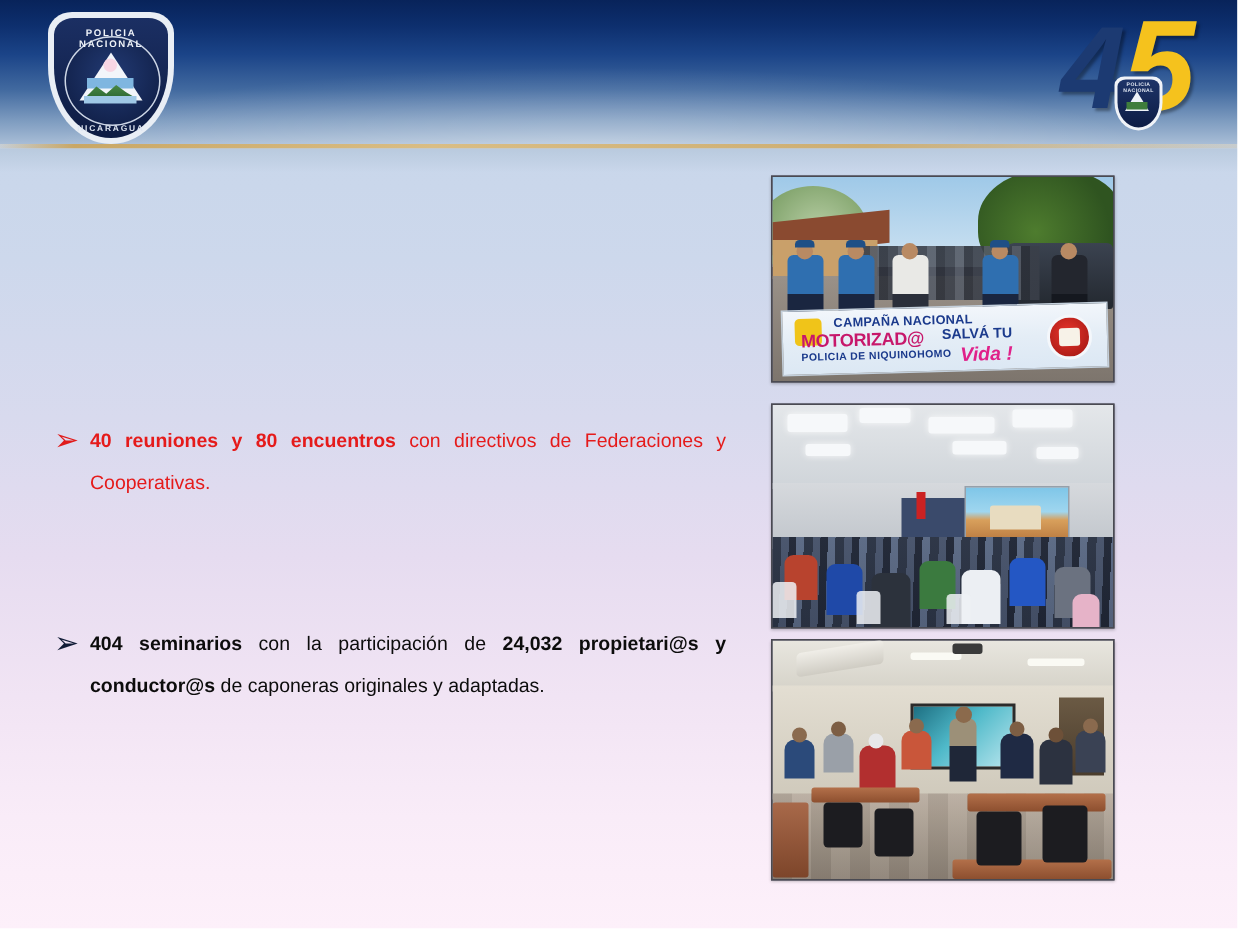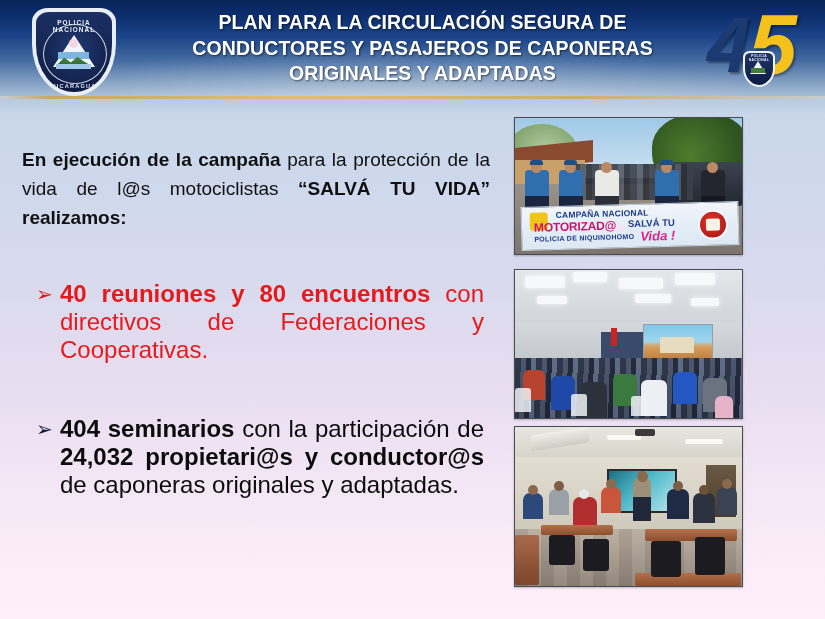--- a/index.html
+++ b/index.html
@@ -258,21 +258,21 @@
   .arrow {
     flex: 0 0 auto;
     width: 24px;
     font-size: 20px;
     line-height: 28px;
     text-align: left;
   }
   .bullet-text {
     flex: 1 1 auto;
     text-align: justify;
-    font-size: 24px;
+    font-size: 13px;
     line-height: 28px;
   }
   .bullet-text .b { font-weight: bold; }
 
   #bullet-1 {
     left: 36px;
     top: 280px;
     width: 448px;
   }
   #bullet-1 .arrow { color: #e01b1b; }
@@ -504,21 +504,20 @@
 <body>
 
 <div class="slide">
 
   <div class="header">
     <div class="header-sheen"></div>
   </div>
   <div class="divider"></div>
   <div class="header-fade"></div>
 
-  <div class="header-title">PLAN PARA LA CIRCULACIÓN SEGURA  DE CONDUCTORES Y PASAJEROS DE CAPONERAS ORIGINALES Y ADAPTADAS</div>
 
   <div class="badge">
     <div class="shield-outer"></div>
     <div class="shield-inner"></div>
     <div class="shield-ring"></div>
     <div class="badge-arc-top">POLICIA NACIONAL</div>
     <div class="triangle"></div>
     <div class="tri-sky"></div>
     <div class="tri-mtn"></div>
     <div class="tri-water"></div>
@@ -530,23 +529,20 @@
     <div class="num4">4</div>
     <div class="num5">5</div>
     <div class="mini-badge">
       <div class="mini-badge-in"></div>
       <div class="mini-txt">POLICIA NACIONAL</div>
       <div class="mini-tri"></div>
       <div class="mini-green"></div>
     </div>
   </div>
 
-  <div class="intro">
-    <span class="b">En ejecución de la campaña</span><span> para la protección de la vida de l@s motociclistas </span><span class="b">“SALVÁ TU VIDA” realizamos:</span>
-  </div>
 
   <div class="bullet" id="bullet-1">
     <div class="bullet-row">
       <div class="arrow">➢</div>
       <div class="bullet-text">
         <span class="b">40 reuniones y 80 encuentros</span><span> con directivos de Federaciones y Cooperativas.</span>
       </div>
     </div>
   </div>
 

